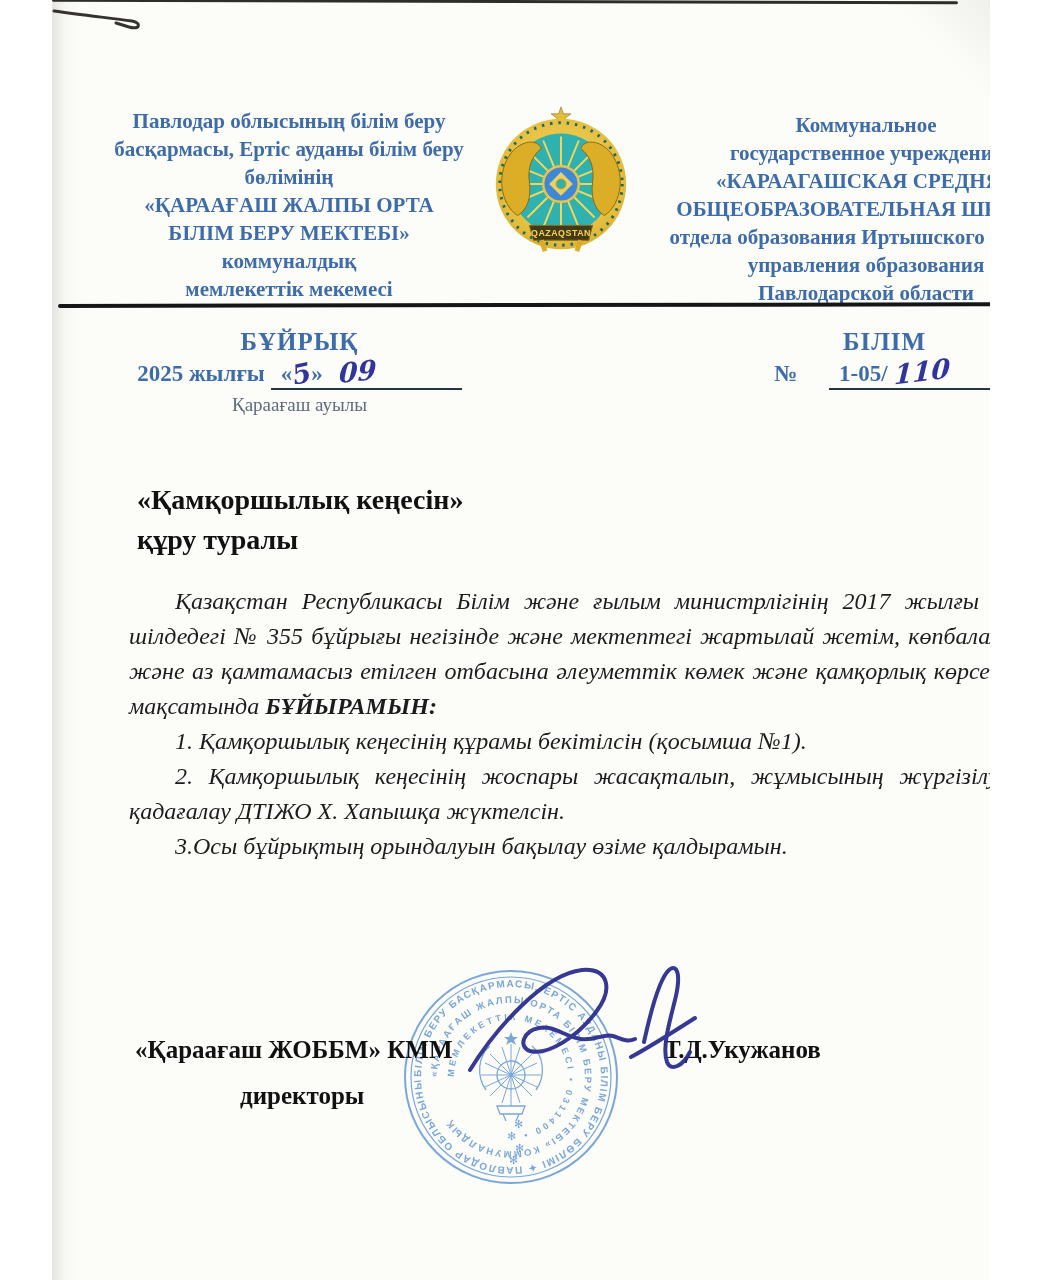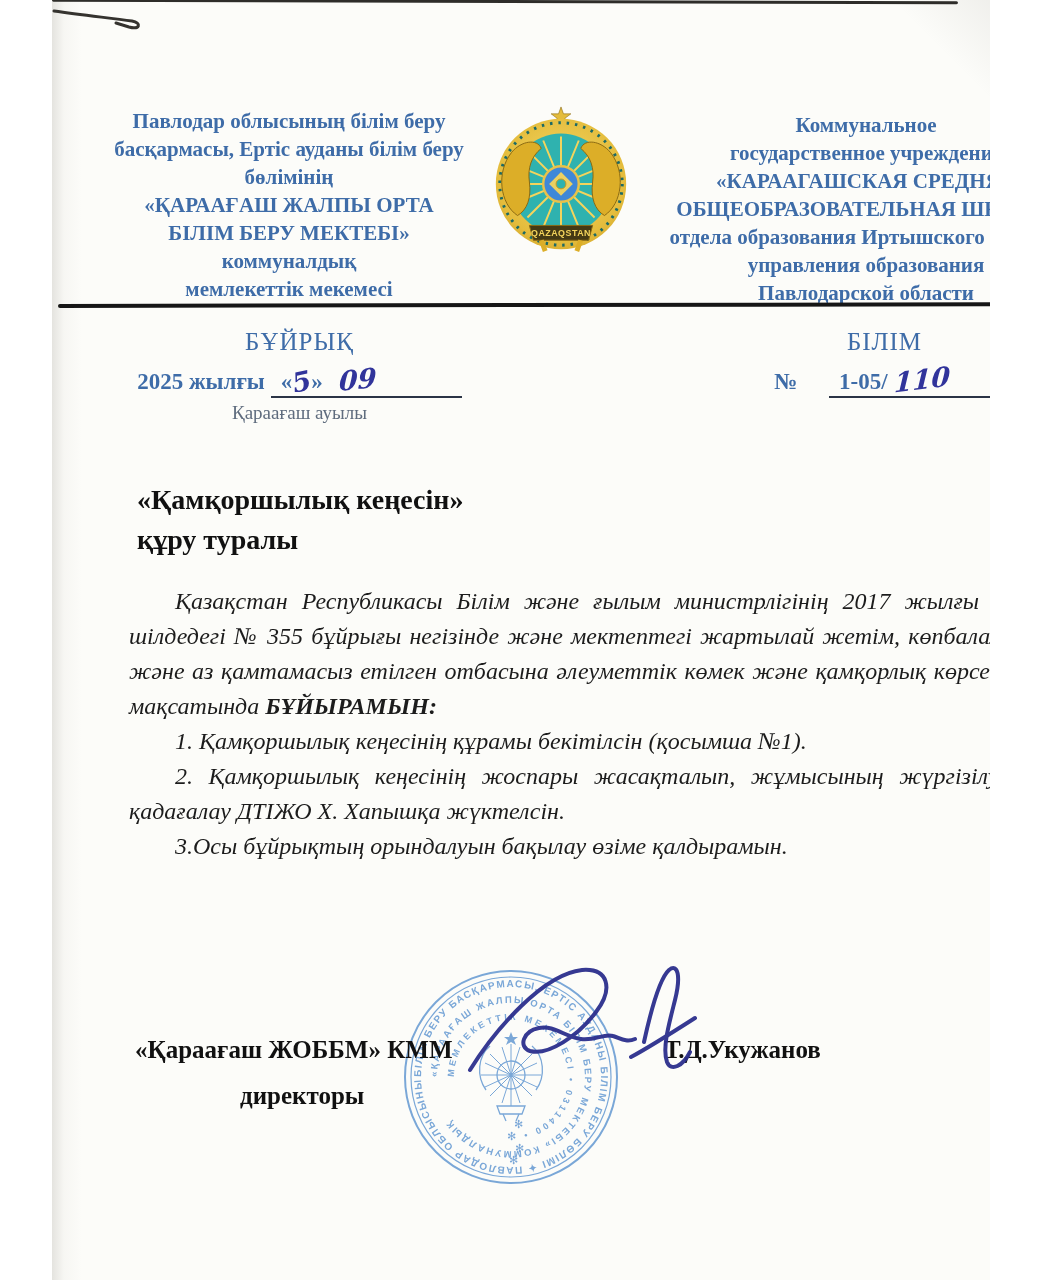--- a/index.html
+++ b/index.html
@@ -36,22 +36,22 @@
   .org-ru{left:598px;top:112px;width:432px;}
   .emblem-svg{position:absolute;left:430px;top:104px;}
   .divider{
     position:absolute;top:303px;left:6px;width:1030px;height:4px;
     background:#161616;border-radius:2px;transform:rotate(-0.1deg);
   }
   .order-col{position:absolute;top:328px;text-align:center;}
   .order-col-kk{left:55px;width:385px;}
   .order-col-ru{left:645px;width:375px;}
   .order-title{
-    font-weight:normal;font-size:25px;color:var(--header-blue);
-    letter-spacing:1px;margin-bottom:8px;
+    font-weight:bold;font-size:25px;color:var(--header-blue);
+    letter-spacing:1px;
   }
   .order-line{
     font-weight:bold;font-size:23px;color:var(--header-blue);
     height:34px;white-space:nowrap;
   }
   .fill-line{
     display:inline-block;border-bottom:2.5px solid #2b3446;
     text-align:left;padding:0 6px 1px 10px;margin-left:6px;
   }
   .fill-kk{min-width:175px;}

